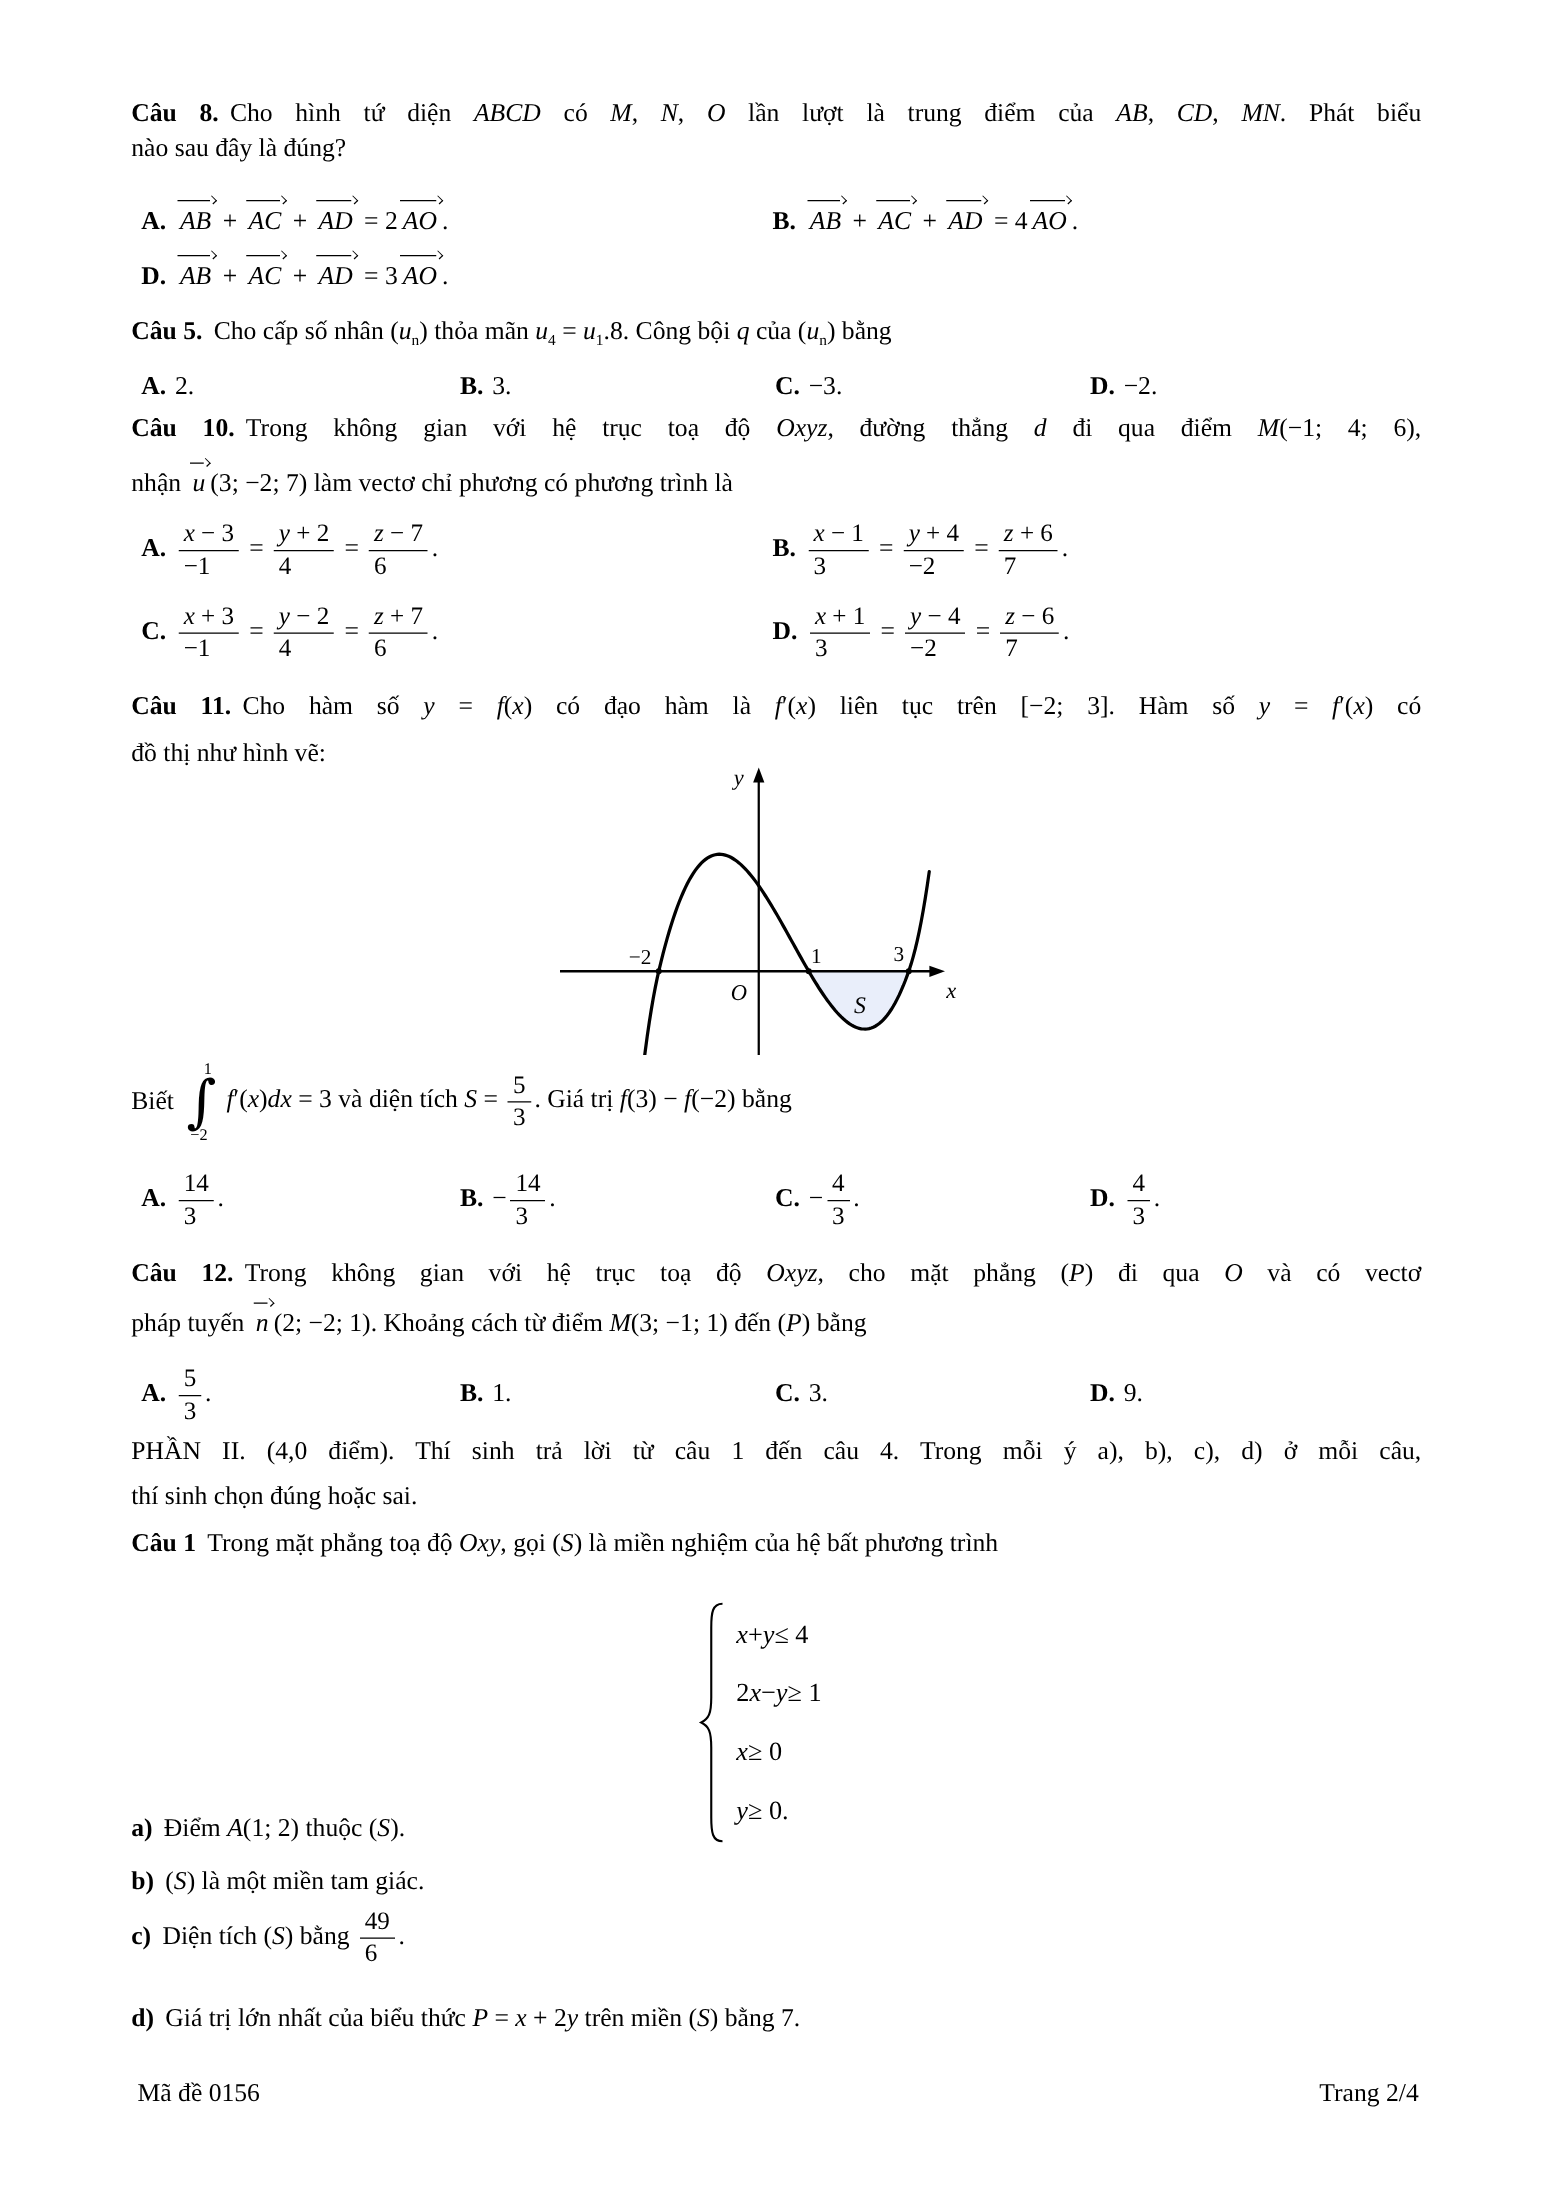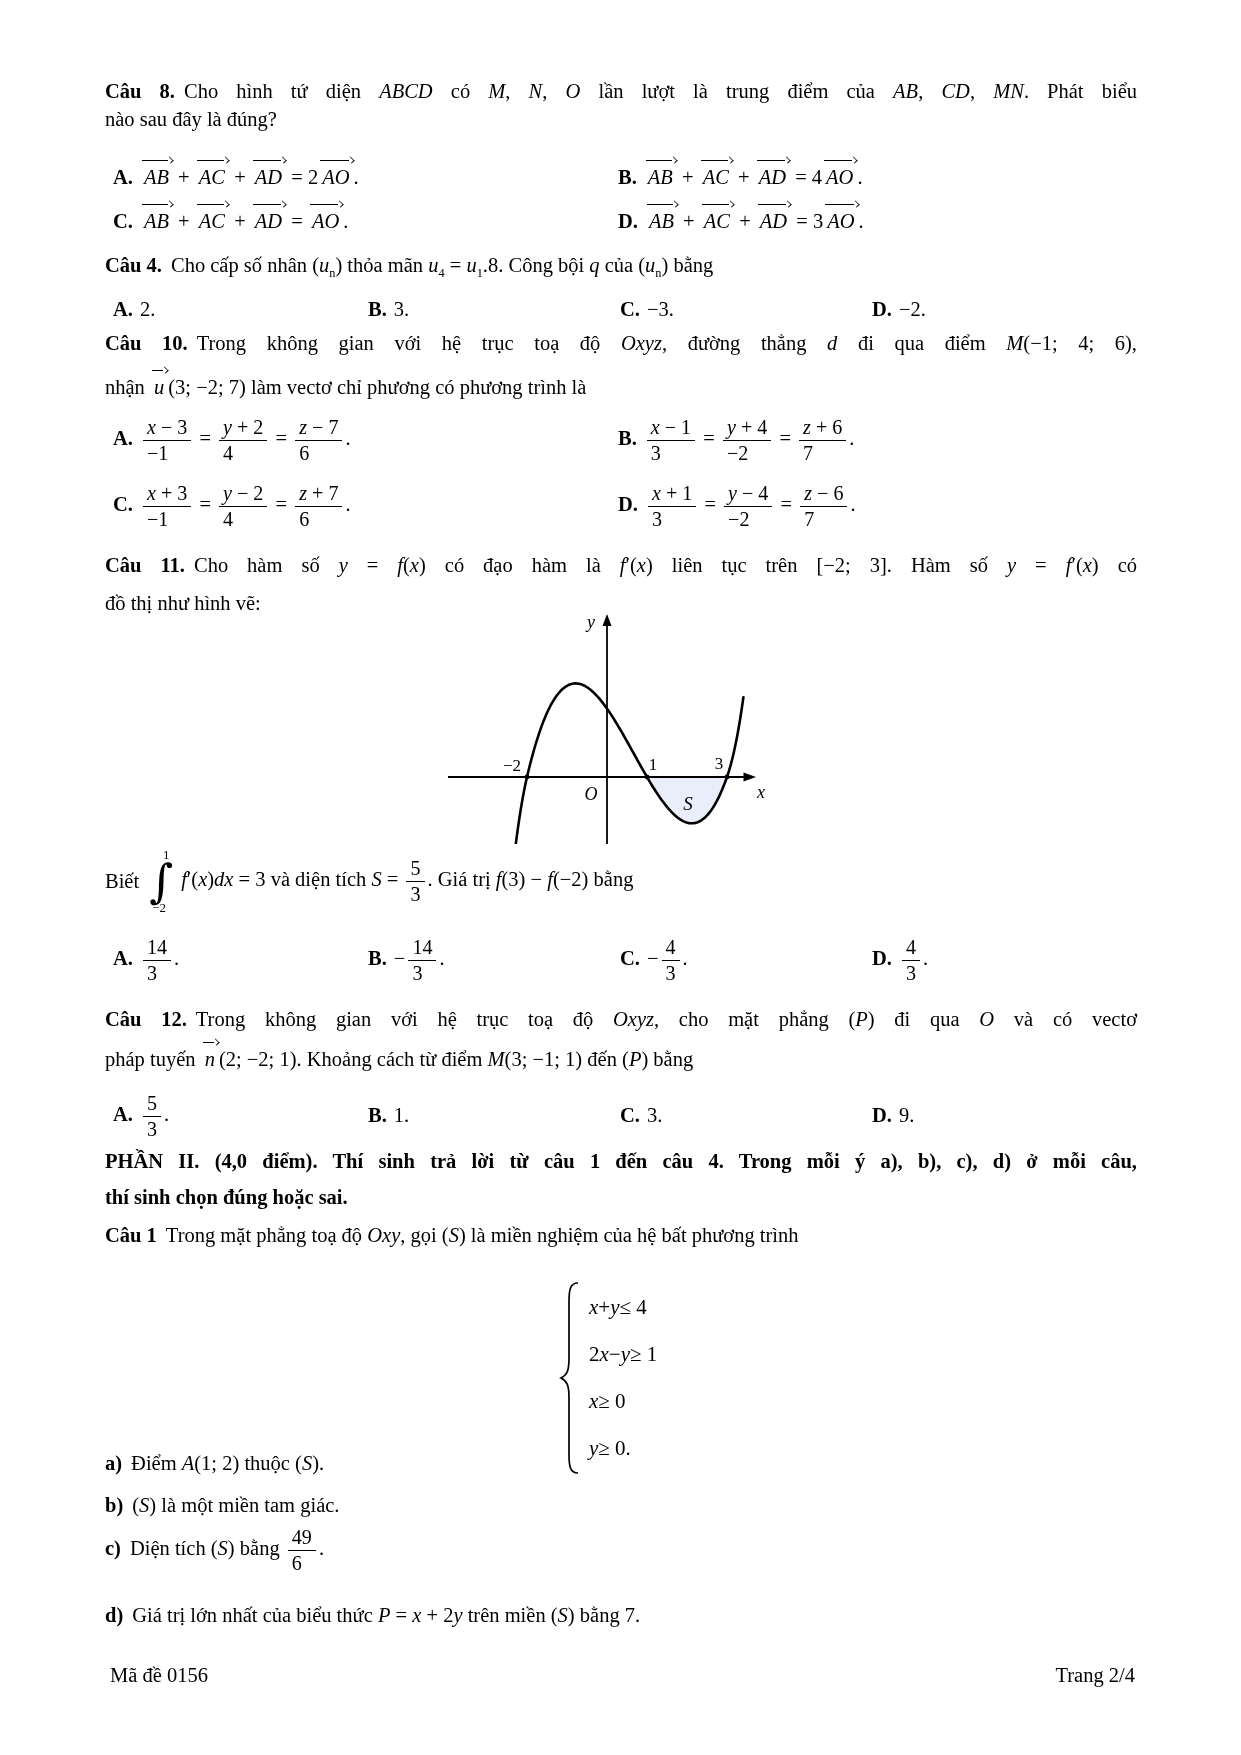--- a/index.html
+++ b/index.html
@@ -1,21 +1,21 @@
 <!DOCTYPE html>
 <html><head>
 <meta charset="utf-8">
 <style>
   html,body{margin:0;padding:0;background:#ffffff;}
   .page{position:relative;width:1241px;height:1755px;background:#fff;
         font-family:"Liberation Serif","DejaVu Serif",serif;font-size:20.5px;color:#000;}
   .blk{position:absolute;left:105px;width:1032px;line-height:1.32;}
   .j{text-align:justify;text-align-last:justify;}
   .qlabel{font-weight:bold;margin-right:9px;}
-  .bold{font-weight:bold;}
+  .bold{font-weight:normal;}
   i{font-style:italic;}
   sub{font-size:0.6em;vertical-align:-0.4em;line-height:0;}
 
   
   .opts{display:grid;align-items:center;padding-left:8px;}
   .g4{grid-template-columns:255px 252px 252px 1fr;}
   .g2{grid-template-columns:505px 1fr;}
   .letter{font-weight:bold;margin-right:7px;}
   .opt{white-space:nowrap;}
 
@@ -54,25 +54,24 @@
 
 <div class="page">
 
   <div class="blk j" style="top:78px"><b class="qlabel">Câu 8.</b><span>Cho hình tứ diện <i>ABCD</i> có <i>M</i>, <i>N</i>, <i>O</i> lần lượt là trung điểm của <i>AB</i>, <i>CD</i>, <i>MN</i>. Phát biểu</span></div>
   <div class="blk" style="top:106px"><span>nào sau đây là đúng?</span></div>
   <div class="blk opts g2" style="top:164px">
     <span class="opt"><b class="letter">A.</b><span><span class="vec">AB</span> + <span class="vec">AC</span> + <span class="vec">AD</span> = 2<span class="vec">AO</span>.</span></span>
     <span class="opt"><b class="letter">B.</b><span><span class="vec">AB</span> + <span class="vec">AC</span> + <span class="vec">AD</span> = 4<span class="vec">AO</span>.</span></span>
   </div>
   <div class="blk opts g2" style="top:208px">
-    <span class="opt"><b class="letter">C.</b><span><span class="vec">AB</span> + <span class="vec">AC</span> + <span class="vec">AD</span> = <span class="vec">AO</span>.</span></span>
     <span class="opt"><b class="letter">D.</b><span><span class="vec">AB</span> + <span class="vec">AC</span> + <span class="vec">AD</span> = 3<span class="vec">AO</span>.</span></span>
   </div>
 
-  <div class="blk" style="top:252px"><b class="qlabel">Câu 4.</b><span>Cho cấp số nhân (<i>u</i><sub>n</sub>) thỏa mãn <i>u</i><sub>4</sub> = <i>u</i><sub>1</sub>.8. Công bội <i>q</i> của (<i>u</i><sub>n</sub>) bằng</span></div>
+  <div class="blk" style="top:252px"><b class="qlabel">Câu 5.</b><span>Cho cấp số nhân (<i>u</i><sub>n</sub>) thỏa mãn <i>u</i><sub>4</sub> = <i>u</i><sub>1</sub>.8. Công bội <i>q</i> của (<i>u</i><sub>n</sub>) bằng</span></div>
   <div class="blk opts g4" style="top:296px">
     <span class="opt"><b class="letter">A.</b><span>2.</span></span>
     <span class="opt"><b class="letter">B.</b><span>3.</span></span>
     <span class="opt"><b class="letter">C.</b><span>−3.</span></span>
     <span class="opt"><b class="letter">D.</b><span>−2.</span></span>
   </div>
 
   <div class="blk j" style="top:330px"><b class="qlabel">Câu 10.</b><span>Trong không gian với hệ trục toạ độ <i>Oxyz</i>, đường thẳng <i>d</i> đi qua điểm <i>M</i>(−1; 4; 6),</span></div>
   <div class="blk" style="top:374px"><span>nhận <span class="vec">u</span>(3; −2; 7) làm vectơ chỉ phương có phương trình là</span></div>
   <div class="blk opts g2" style="top:416px">

